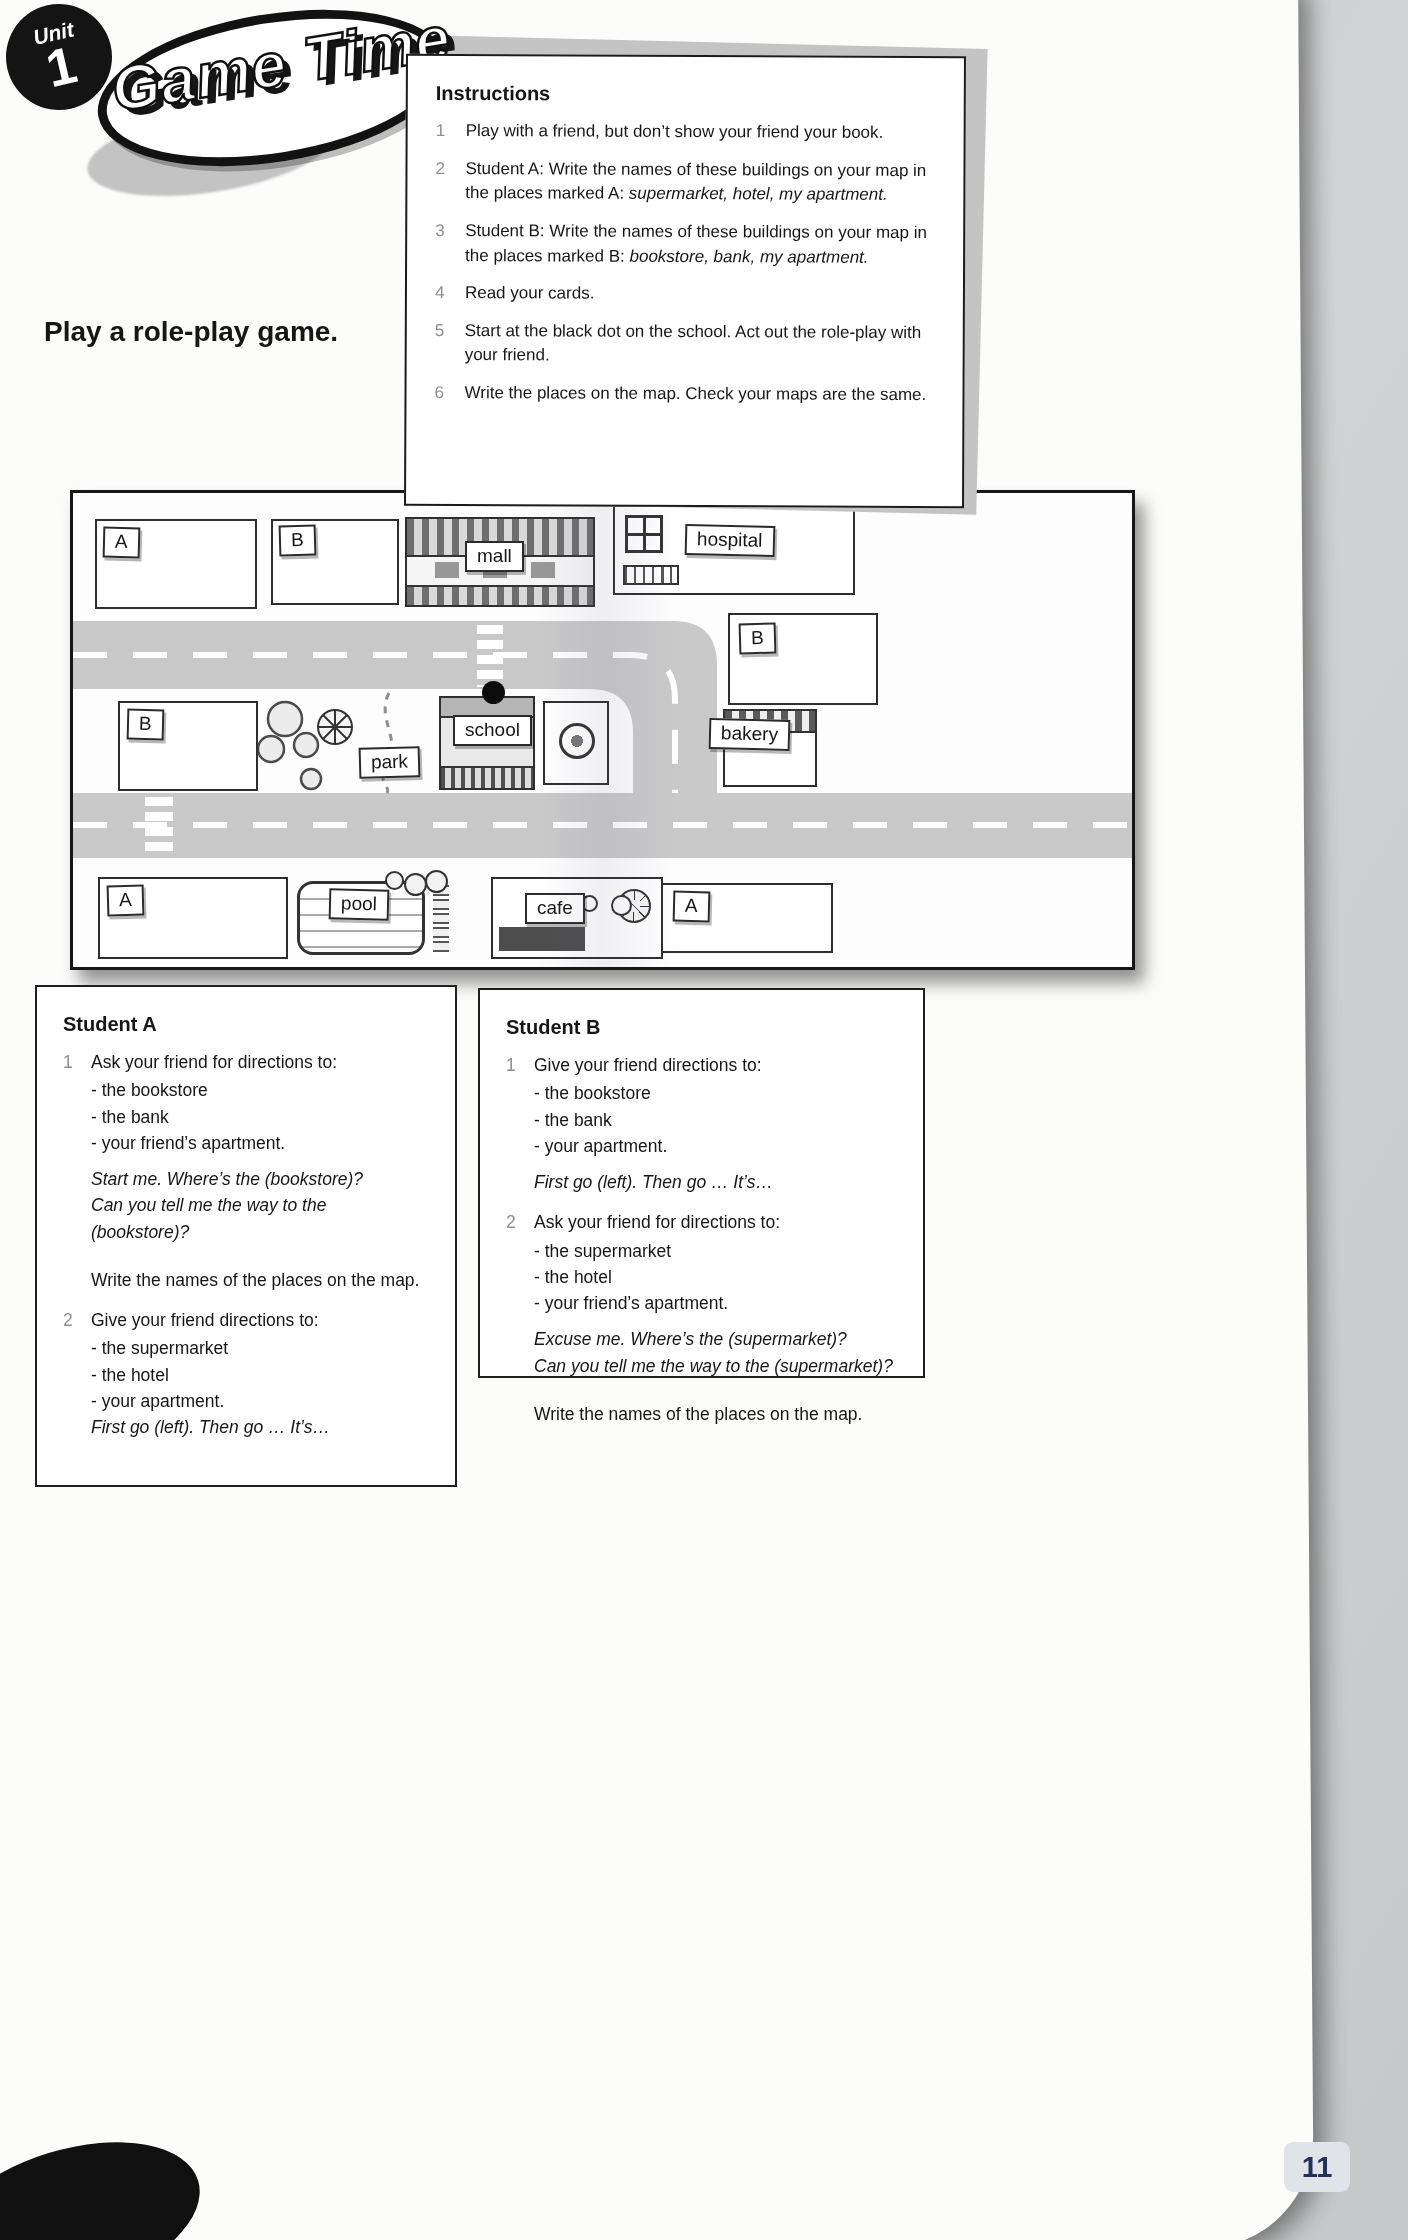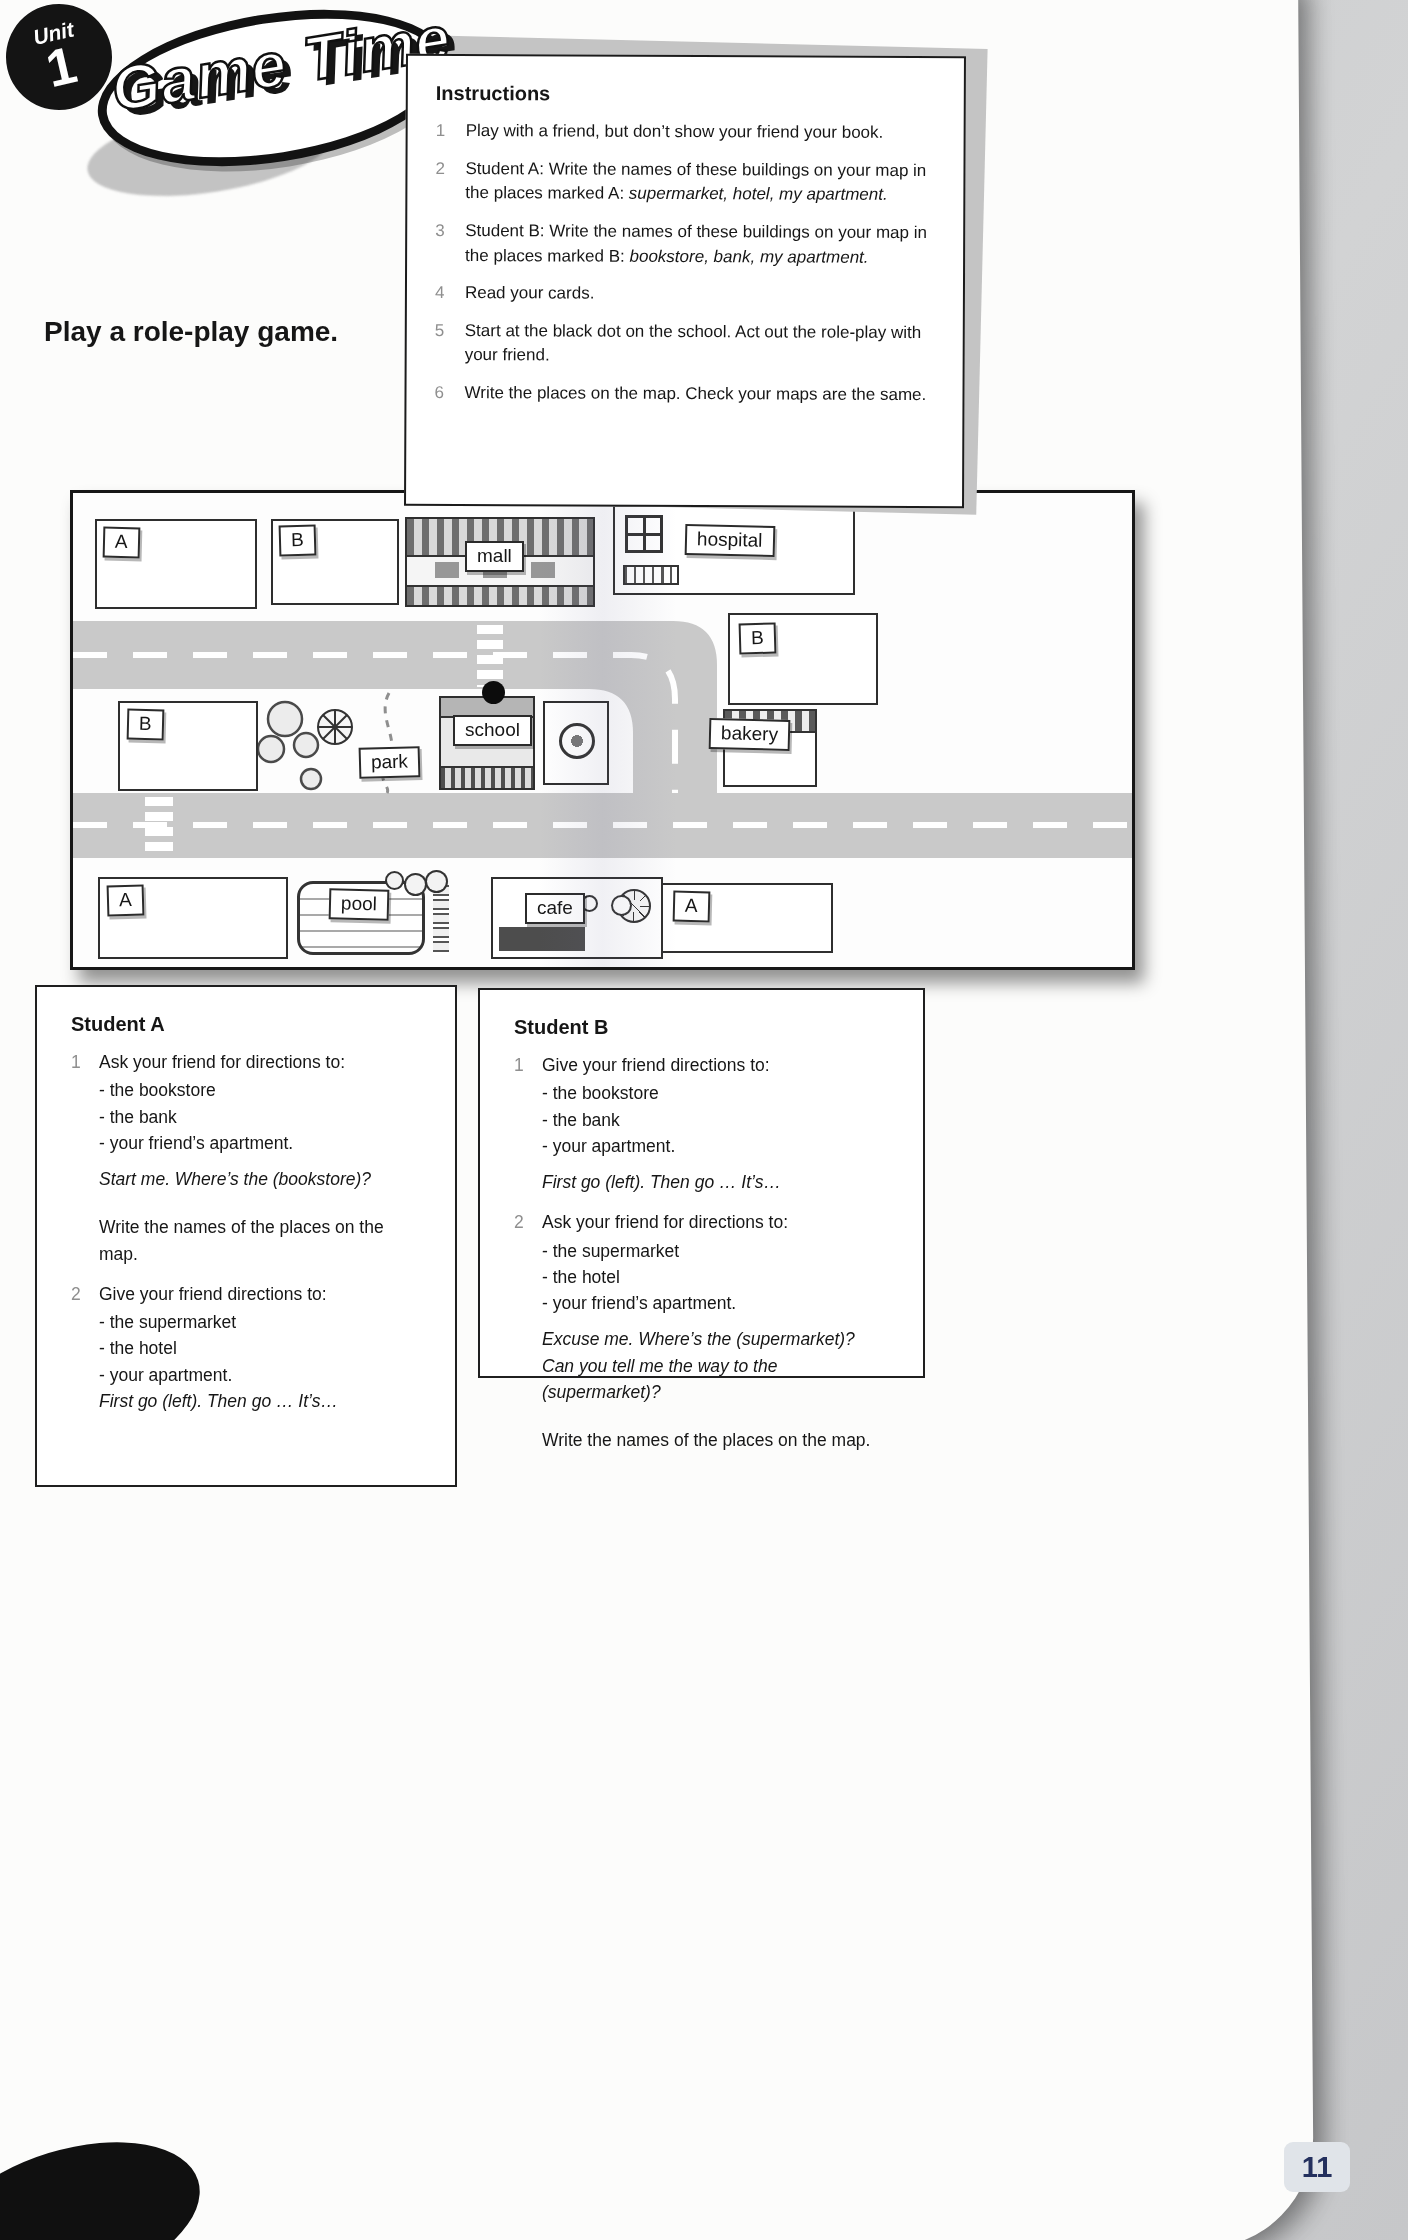--- a/index.html
+++ b/index.html
@@ -50,21 +50,21 @@
   .start-dot{position:absolute;left:409px;top:188px;width:23px;height:23px;background:#0c0c0c;border-radius:50%;z-index:7;}
   .pool{position:absolute;left:224px;top:388px;width:128px;height:74px;border:3px solid #333;border-radius:16px;box-sizing:border-box;background:repeating-linear-gradient(180deg,#fff 0 14px,#a9a9a9 14px 16px);}
   .pool-ladder{position:absolute;left:360px;top:392px;width:16px;height:70px;background:repeating-linear-gradient(180deg,#555 0 2px,#f0f0f0 2px 9px,#555 9px 11px,#fff 11px 14px);}
   .faces{position:absolute;left:312px;top:378px;width:15px;height:15px;border-radius:50%;background:#f3f3f3;border:2px solid #333;box-shadow:21px 4px 0 0 #f3f3f3,21px 4px 0 2px #333,42px 1px 0 0 #f3f3f3,42px 1px 0 2px #333;z-index:7;}
   .cafe{position:absolute;left:418px;top:384px;width:172px;height:82px;background:#fff;border:2.5px solid #2e2e2e;box-sizing:border-box;}
   .cafe::before{content:"";position:absolute;left:6px;bottom:6px;width:86px;height:24px;background:#4d4d4d;}
   .cafe::after{content:"";position:absolute;right:10px;top:10px;width:30px;height:30px;border-radius:50%;border:2.5px solid #333;background:repeating-conic-gradient(#333 0 5deg,#f6f6f6 5deg 45deg);}
   .tables{position:absolute;left:508px;top:402px;width:13px;height:13px;border-radius:50%;background:#fff;border:2px solid #333;box-shadow:32px 2px 0 0 #fff,32px 2px 0 2px #333;z-index:7;}
 
   
-  .card{position:absolute;background:#fff;border:2.5px solid #1f1f1f;box-sizing:border-box;padding:22px 34px;font-size:17.5px;line-height:1.5;z-index:3;}
+  .card{position:absolute;background:#fff;border:2.5px solid #1f1f1f;box-sizing:border-box;padding:22px 26px;font-size:17.5px;line-height:1.5;z-index:3;}
   .card-a{left:35px;top:985px;width:422px;height:502px;}
   .card-b{left:478px;top:988px;width:447px;height:390px;}
   .card-title{font-size:20px;font-weight:700;margin-bottom:10px;}
   .sec{display:flex;gap:10px;margin-bottom:14px;}
   .sec .num{flex:none;width:18px;color:#8f8f8f;}
   .sec-lead{margin-bottom:2px;}
   .ital{font-style:italic;}
   .gap{height:10px;}
   .note{margin-top:22px;}
 
@@ -183,20 +183,21 @@
     <div class="card-title">Student A</div>
     <div class="sec">
       <span class="num">1</span>
       <div class="sec-body">
         <div class="sec-lead">Ask your friend for directions to:</div>
         <div class="bullet">- the bookstore</div>
         <div class="bullet">- the bank</div>
         <div class="bullet">- your friend’s apartment.</div>
         <div class="gap"></div>
         <div class="ital">Start me. Where’s the (bookstore)?</div>
+        <div class="ital">Can you tell me the way to the (bookstore)?</div>
         <div class="note">Write the names of the places on the map.</div>
       </div>
     </div>
     <div class="sec">
       <span class="num">2</span>
       <div class="sec-body">
         <div class="sec-lead">Give your friend directions to:</div>
         <div class="bullet">- the supermarket</div>
         <div class="bullet">- the hotel</div>
         <div class="bullet">- your apartment.</div>

